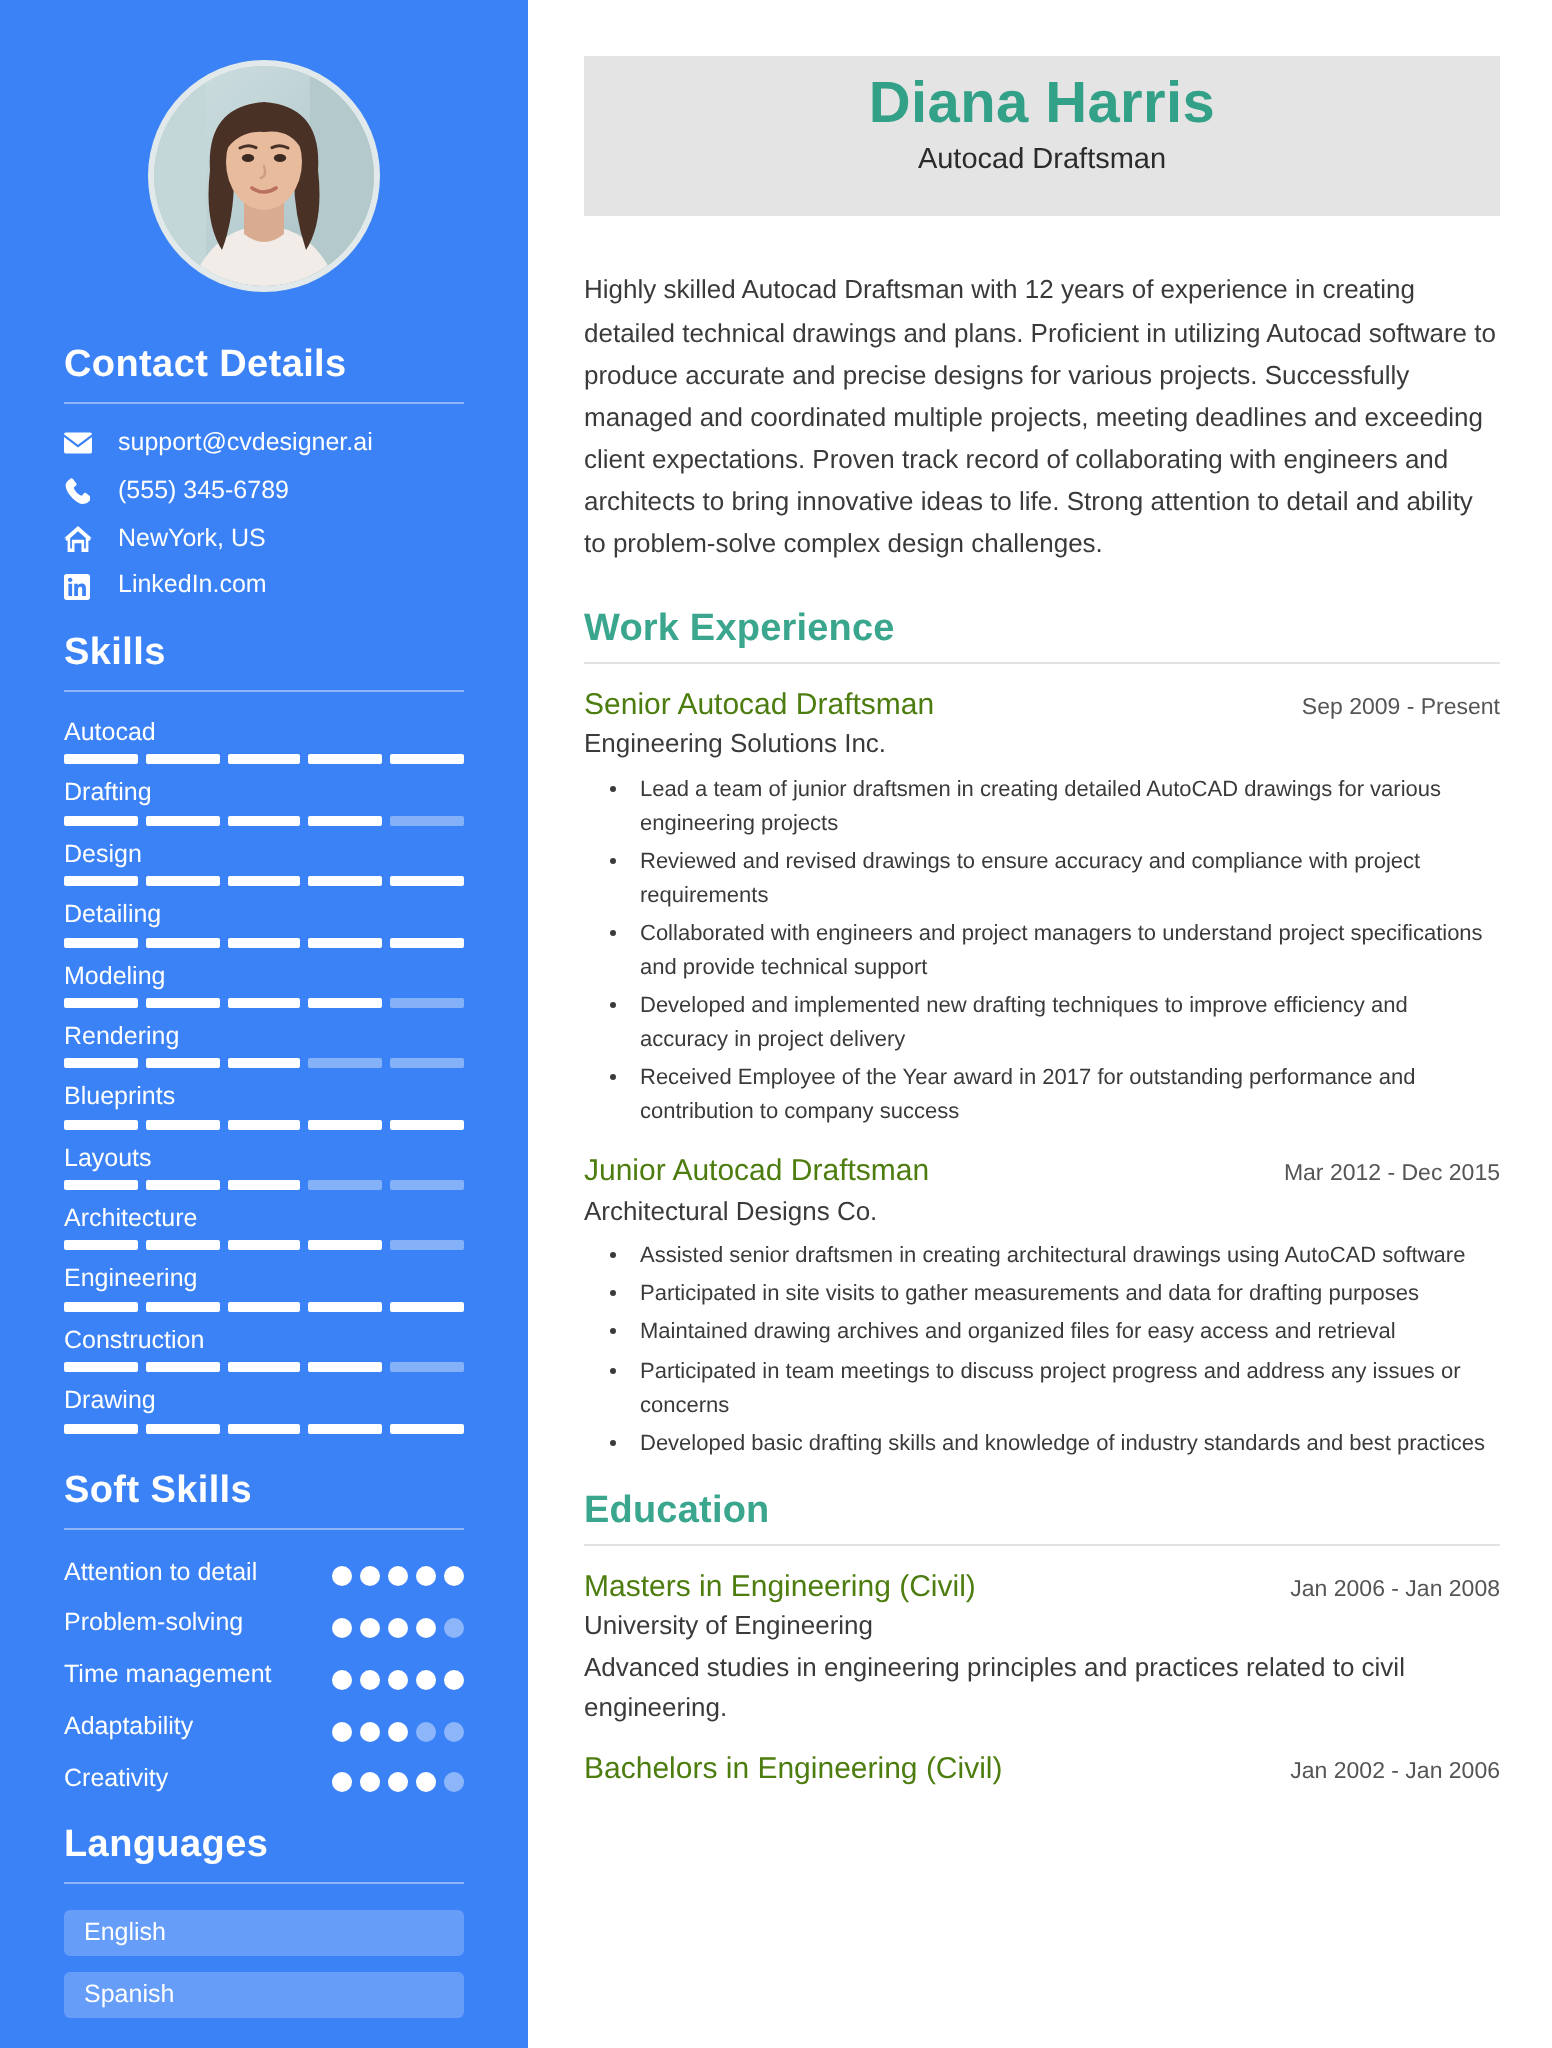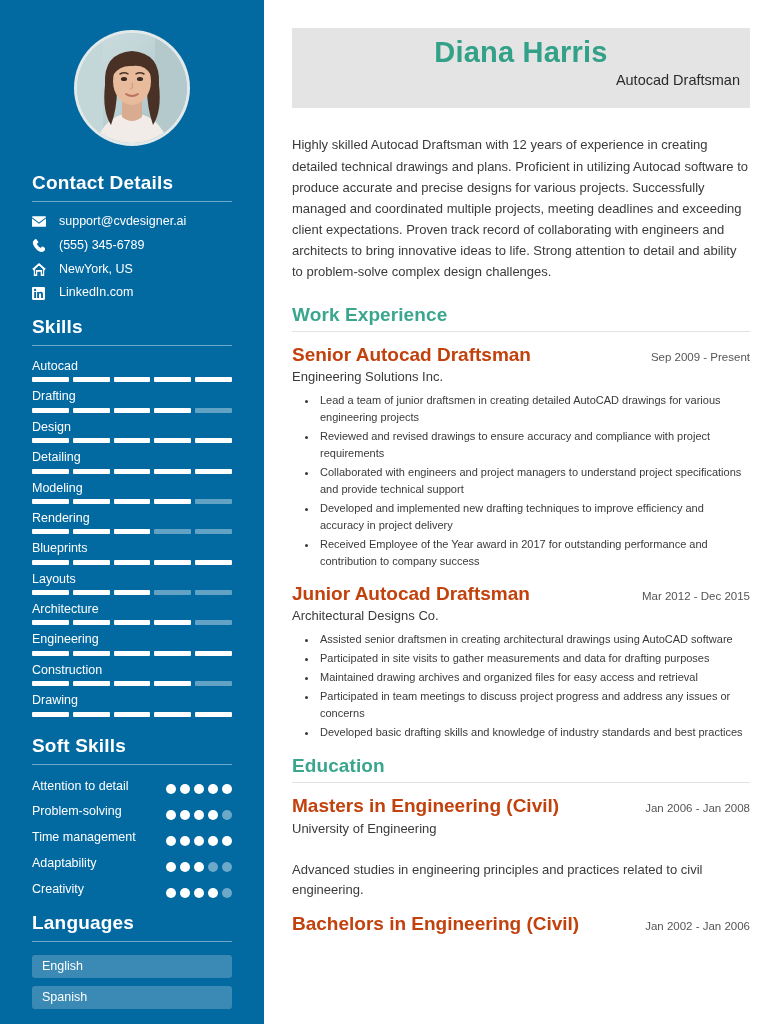--- a/index.html
+++ b/index.html
@@ -18,21 +18,21 @@
     height: 1024px;
     overflow: hidden;
     background: #ffffff;
     display: flex;
   }
 
   
   .sidebar {
     width: 264px;
     flex: 0 0 264px;
-    background: #0369a1;
+    background: #3b82f6;
     color: #ffffff;
     padding: 0 0 0 0;
     box-sizing: border-box;
     overflow: hidden;
   }
   .photo-wrap {
     display: flex;
     justify-content: center;
     padding-top: 30px;
     padding-bottom: 26px;
@@ -102,21 +102,21 @@
     height: 5px;
     background: rgba(255,255,255,0.38);
     border-radius: 1px;
   }
   .seg.on { background: #ffffff; }
 
   
   .soft-wrap { margin-top: 1px; }
   .soft-row {
     display: flex;
-    align-items: flex-end;
+    align-items: center;
     justify-content: space-between;
     margin-bottom: 9px;
   }
   .soft-name {
     font-size: 12.5px;
     line-height: 1.35;
     max-width: 120px;
     color: #ffffff;
   }
   .dots {
@@ -165,21 +165,20 @@
     font-size: 29px;
     font-weight: bold;
     color: #32a188;
     letter-spacing: 0.2px;
     line-height: 1.12;
   }
   .jobtitle {
     font-size: 14.5px;
     color: #2b2b2b;
     margin-top: 4px;
-    text-align: right;
   }
   .summary {
     font-size: 13px;
     line-height: 1.62;
     color: #3a3a3a;
     margin-bottom: 22px;
   }
   .sec-h {
     font-size: 19px;
     font-weight: bold;
@@ -193,23 +192,23 @@
     margin-bottom: 11px;
   }
   .entry { margin-bottom: 11px; }
   .entry-top {
     display: flex;
     align-items: baseline;
     justify-content: space-between;
     gap: 10px;
   }
   .entry-title {
-    font-size: 19px;
-    font-weight: bold;
-    color: #c2410c;
+    font-size: 15px;
+    font-weight: normal;
+    color: #4d7c0f;
     line-height: 1.3;
   }
   .entry-date {
     font-size: 11.5px;
     color: #555555;
     white-space: nowrap;
     flex: 0 0 auto;
   }
   .entry-org {
     font-size: 13px;
@@ -225,21 +224,21 @@
     font-size: 11px;
     line-height: 1.55;
     color: #3a3a3a;
     margin-bottom: 2px;
     padding-left: 2px;
   }
   .entry-desc {
     font-size: 13px;
     line-height: 1.55;
     color: #3a3a3a;
-    margin-top: 23px;
+    margin-top: 2px;
   }
   .sec-block { margin-bottom: 14px; }
 </style>
 </head>
 <body>
 
 <div class="page">
 
   <aside class="sidebar">
 

